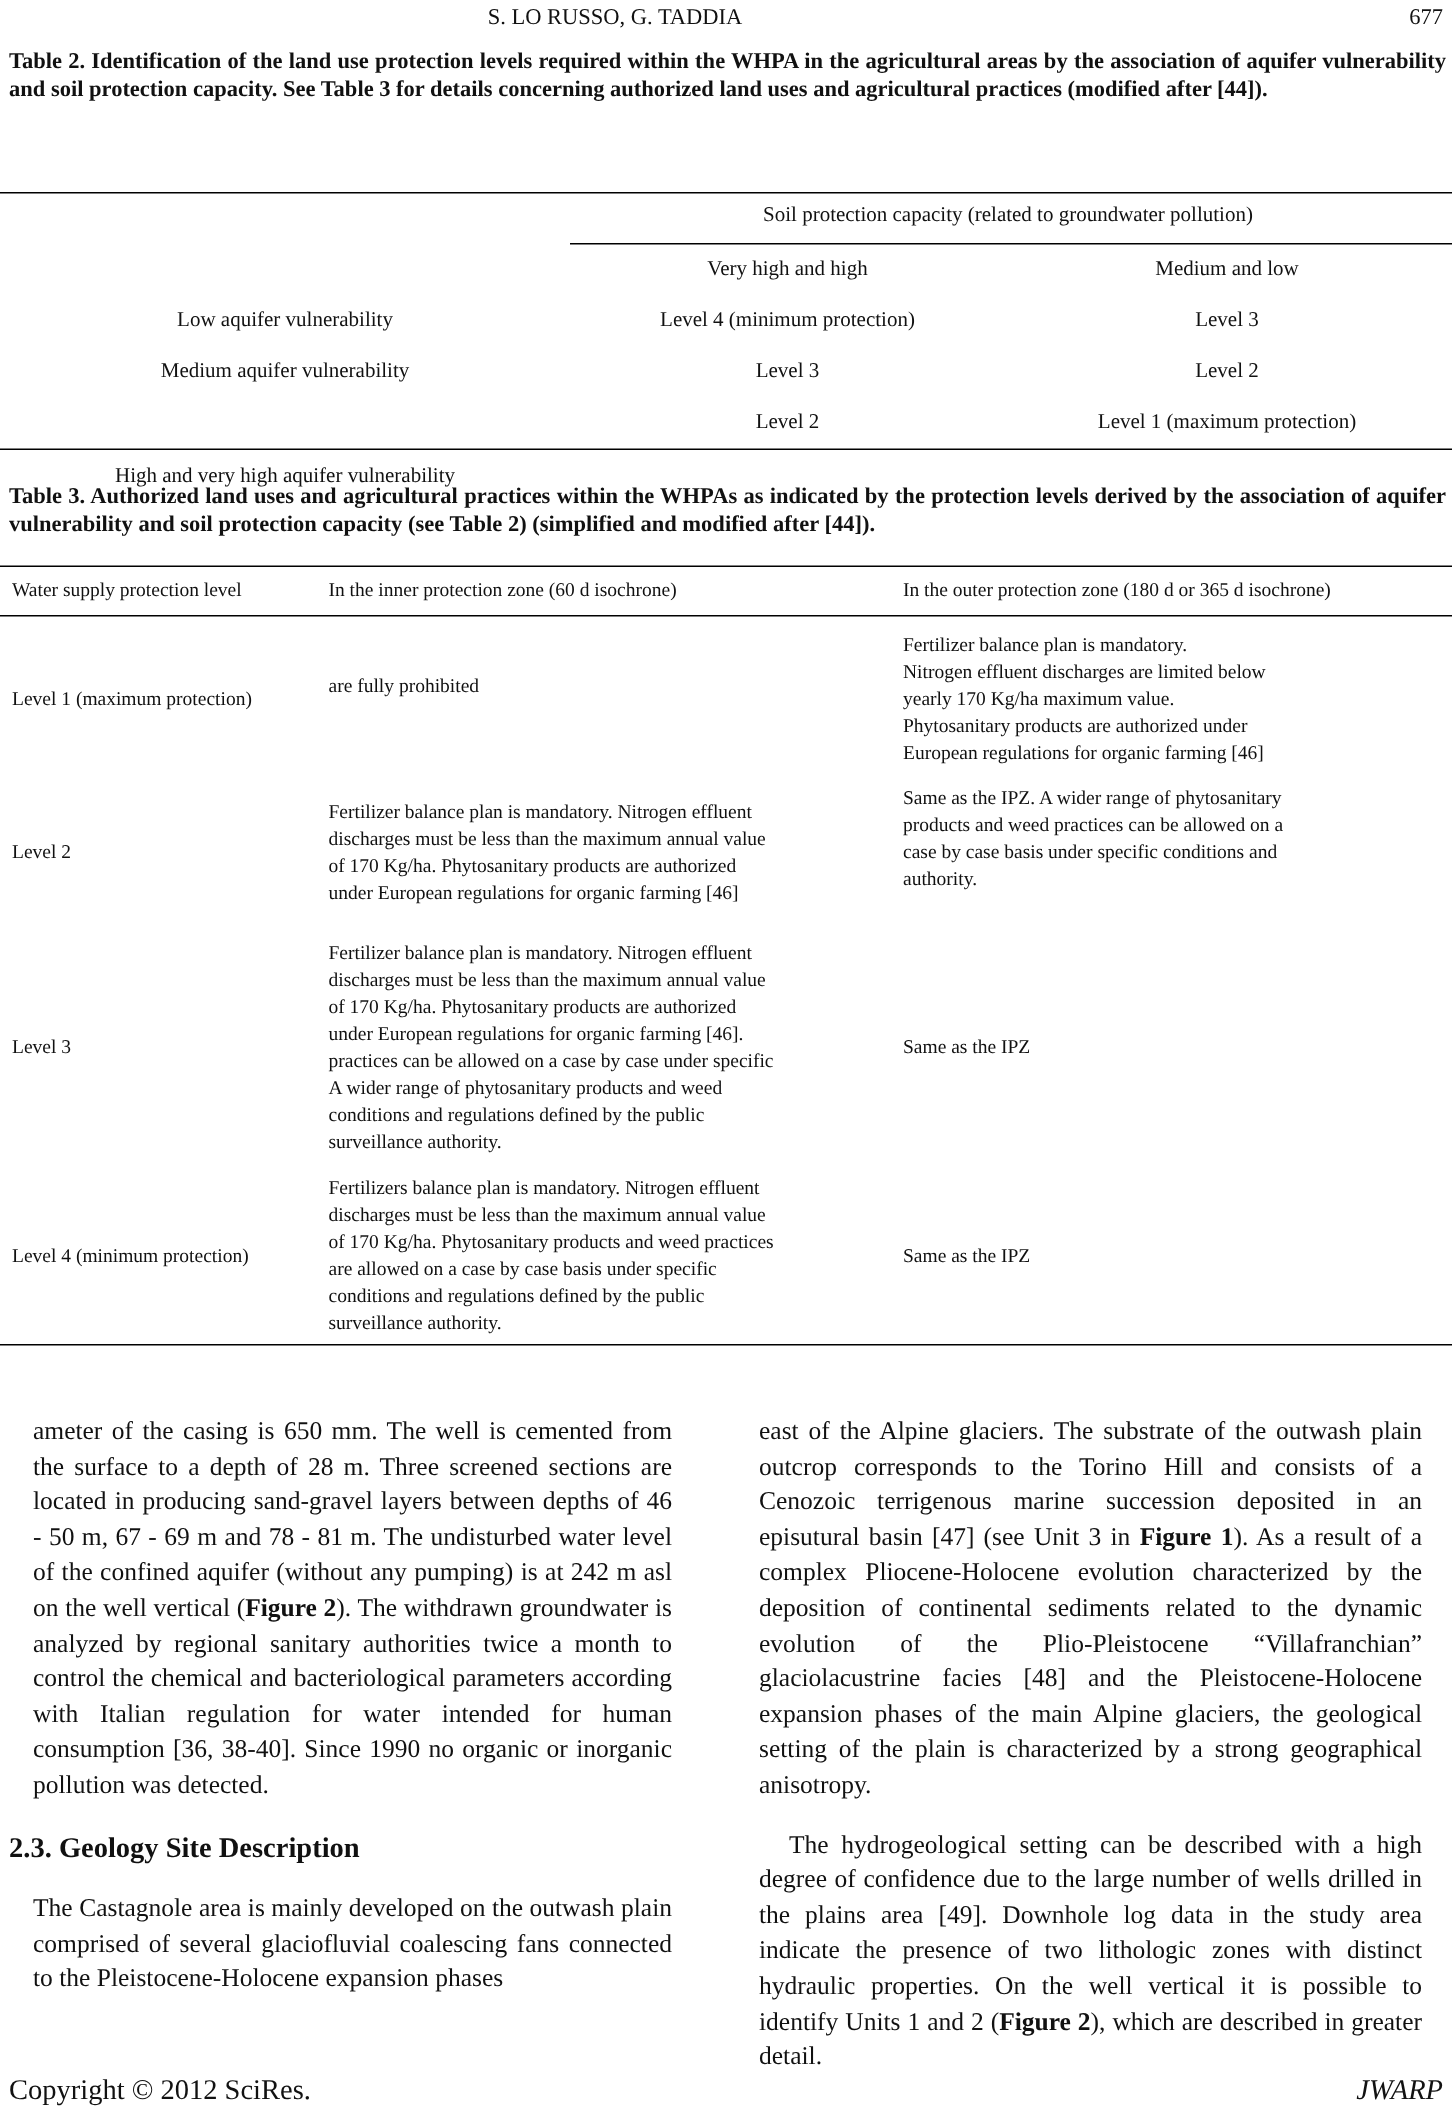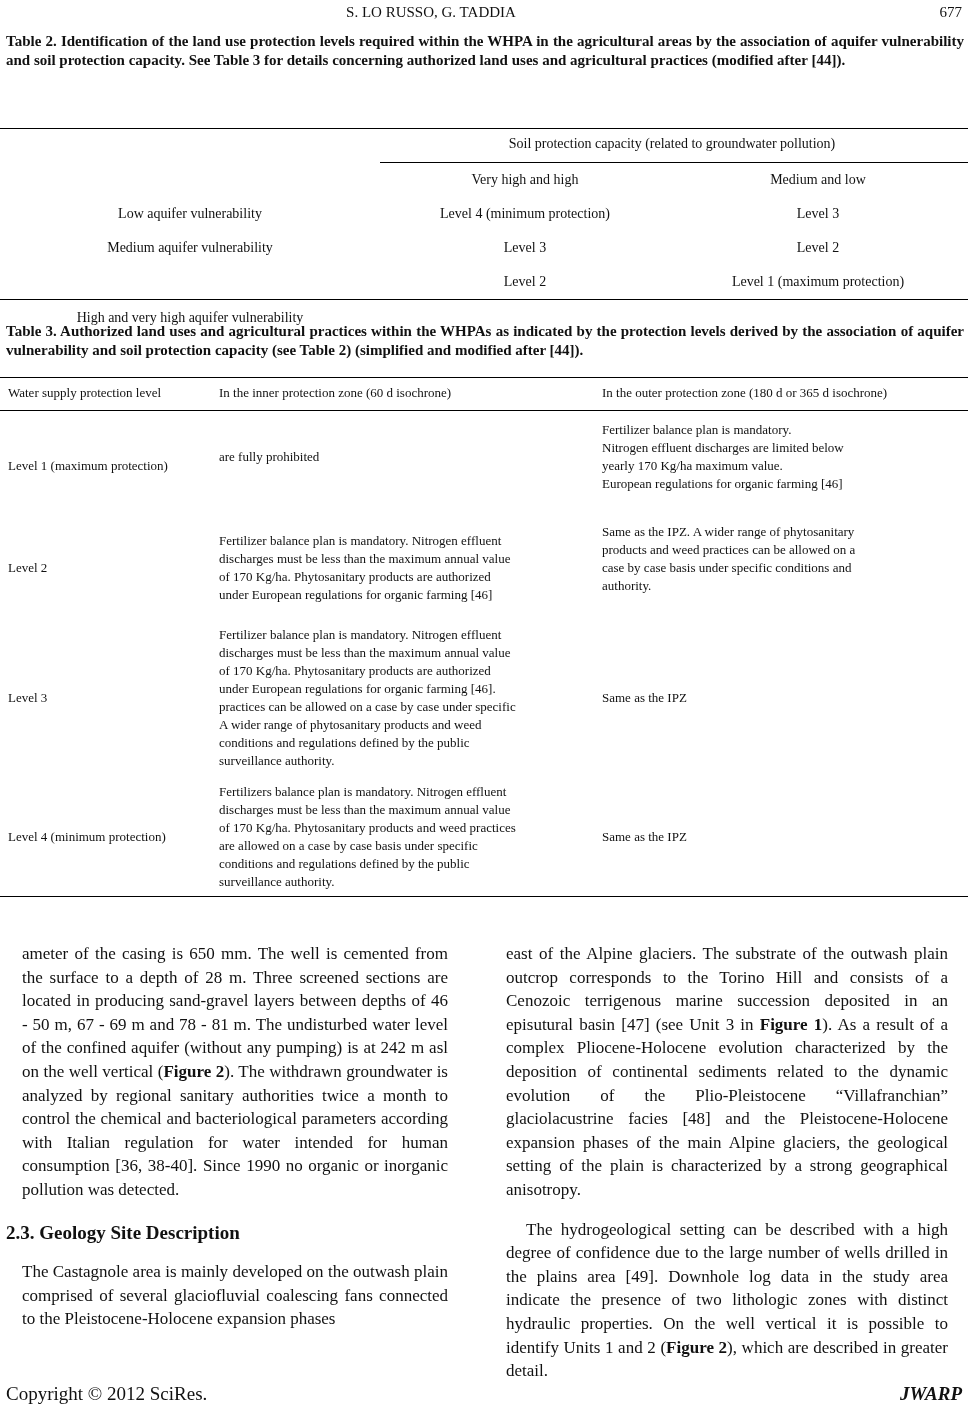--- a/index.html
+++ b/index.html
@@ -1,29 +1,29 @@
 <!DOCTYPE html>
 <html><head>
 <meta charset="utf-8">
 <style>
   html, body { margin: 0; padding: 0; background: #fff; }
   body { width: 968px; height: 1414px; position: relative; font-family: "Liberation Serif", serif; color: #111; overflow: hidden; }
   .header { position: absolute; top: 4px; left: 0; width: 968px; height: 20px; font-size: 15px; }
-  .header .authors { position: absolute; left: 0; width: 820px; text-align: center; margin-left: 21px; }
+  .header .authors { position: absolute; left: 0; width: 820px; text-align: center; }
   .header .pagenum { position: absolute; right: 6px; }
   .caption { position: absolute; left: 6px; width: 958px; font-size: 15px; font-weight: bold; line-height: 19px; text-align: justify; }
   .rule { position: absolute; left: 0; width: 968px; height: 0; border-top: 1px solid #000; }
   .t2 { position: absolute; font-size: 14px; text-align: center; }
   .t3 { position: absolute; font-size: 13px; line-height: 18px; }
   .body-col { position: absolute; font-size: 17px; line-height: 23.6px; text-align: justify; }
   .body-col p { margin: 16px; }
   .indent { text-indent: 20px; }
   .section-heading { font-weight: bold; font-size: 19px; margin: 19px 0 10px 0; }
   .footer { position: absolute; top: 1383px; left: 6px; width: 956px; font-size: 19px; }
-  .footer .journal { position: absolute; right: 0; top: 0; font-style: italic; font-weight: bold; }
+  .footer .journal { position: absolute; right: 0; top: 0; font-style: italic; font-weight: normal; }
 </style>
 </head>
 <body>
 
 <div class="header">
   <span class="authors">S. LO RUSSO, G. TADDIA</span>
   <span class="pagenum">677</span>
 </div>
 
 <div class="caption" style="top:32px;">Table 2. Identification of the land use protection levels required within the WHPA in the agricultural areas by the association of aquifer vulnerability and soil protection capacity. See Table 3 for details concerning authorized land uses and agricultural practices (modified after [44]).</div>
@@ -52,20 +52,21 @@
 
 <div id="t3-rows">
     <div class="t3" style="top: 457px; left: 8px; width: 205px;">Level 1 (maximum protection)</div>
     <div class="t3" style="top: 448px; left: 219px; width: 380px;">
       <div>are fully prohibited</div>
     </div>
     <div class="t3" style="top: 421px; left: 602px; width: 364px;">
       <div>Fertilizer balance plan is mandatory.</div>
       <div>Nitrogen effluent discharges are limited below</div>
       <div>yearly 170 Kg/ha maximum value.</div>
+      <div>Phytosanitary products are authorized under</div>
       <div>European regulations for organic farming [46]</div>
     </div>
     <div class="t3" style="top: 559px; left: 8px; width: 205px;">Level 2</div>
     <div class="t3" style="top: 532px; left: 219px; width: 380px;">
       <div>Fertilizer balance plan is mandatory. Nitrogen effluent</div>
       <div>discharges must be less than the maximum annual value</div>
       <div>of 170 Kg/ha. Phytosanitary products are authorized</div>
       <div>under European regulations for organic farming [46]</div>
     </div>
     <div class="t3" style="top: 523px; left: 602px; width: 364px;">

